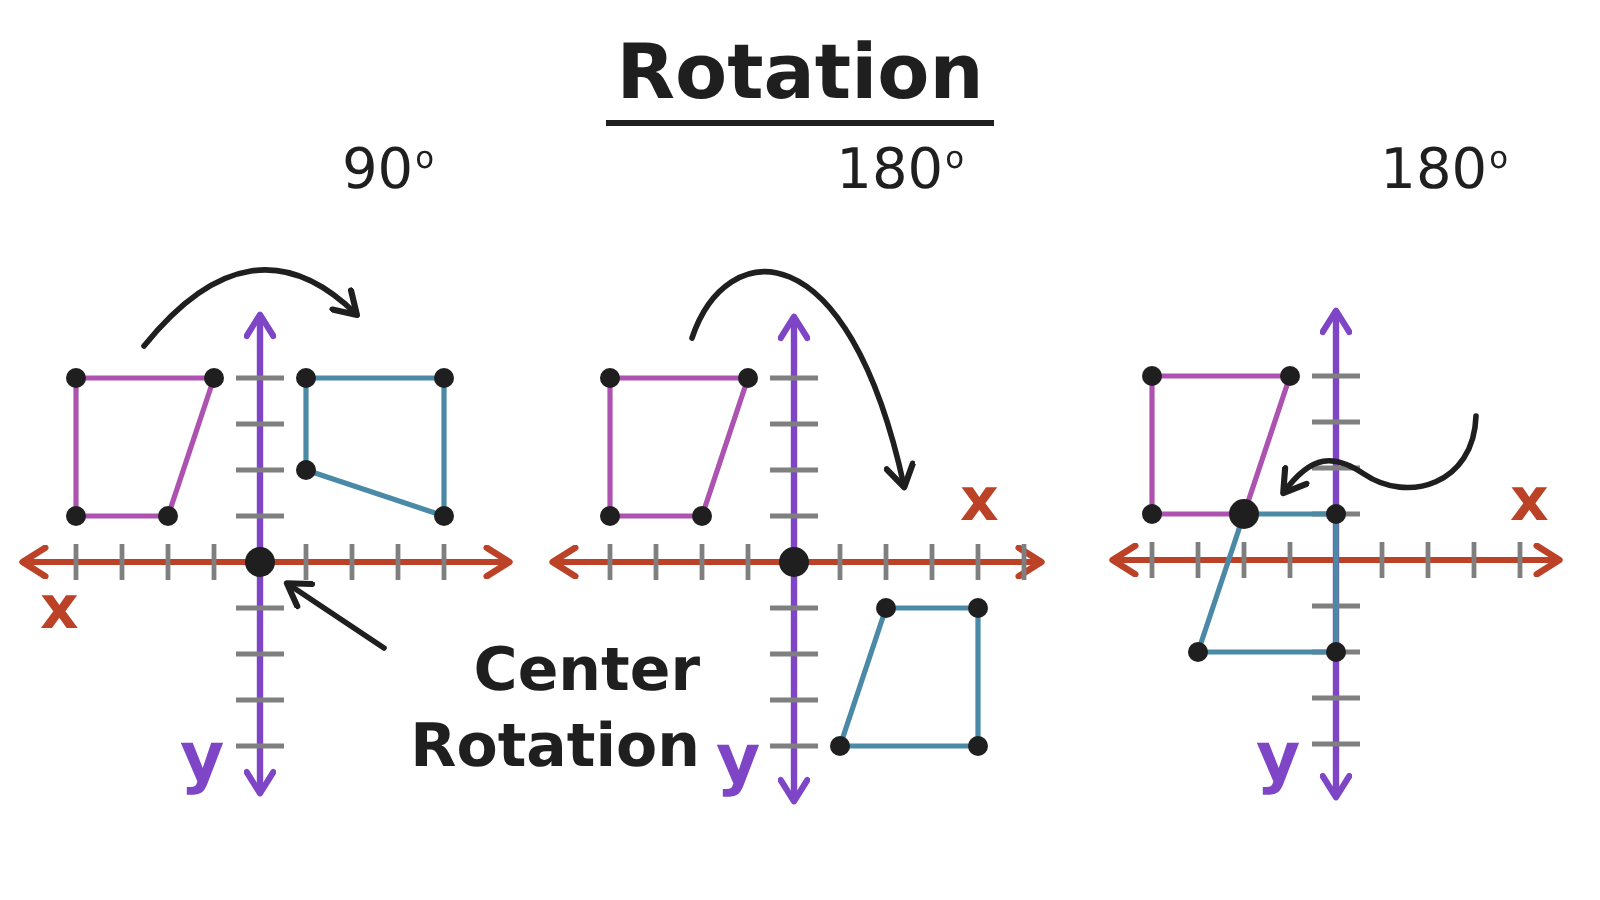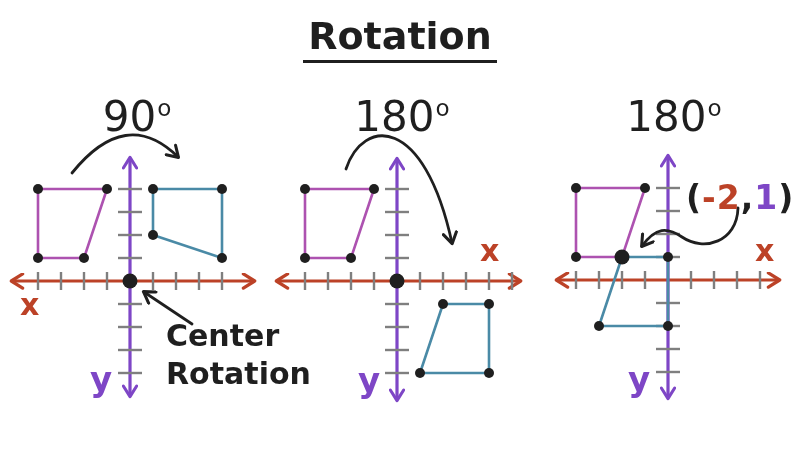--- a/index.html
+++ b/index.html
@@ -18,27 +18,27 @@
   .ann{fill:none;stroke:var(--ink);stroke-width:2.8;stroke-linecap:round;}
   .mk{fill:none;stroke-width:2.3;stroke-linecap:round;stroke-linejoin:round;}
   .mk-red{stroke:var(--axis-x);}
   .mk-vio{stroke:var(--axis-y);}
   .mk-ink{stroke:var(--ink);}
 
   
   .title{position:absolute;top:14px;left:0;width:800px;text-align:center;
          font-size:38px;font-weight:bold;color:var(--ink);}
   .title span{display:inline-block;border-bottom:3.5px solid var(--ink);padding:0 5px 2px;}
-  .deg{position:absolute;top:92px;width:160px;text-align:center;font-size:42px;
+  .deg{position:absolute;top:68px;width:160px;text-align:right;font-size:28px;
        font-weight:500;color:var(--ink);}
   .degsup{font-size:0.55em;vertical-align:super;margin-left:1px;}
   .axl{position:absolute;font-weight:bold;line-height:1;}
   .axl.x{color:var(--axis-x);font-size:30px;}
   .axl.y{color:var(--axis-y);font-size:34px;}
-  .center-label{position:absolute;left:166px;top:317px;width:184px;text-align:left;
+  .center-label{position:absolute;left:166px;top:317px;width:184px;text-align:right;
                 font-size:30px;font-weight:bold;line-height:38px;color:var(--ink);}
   .coord{position:absolute;left:686px;top:178px;font-size:33px;font-weight:bold;letter-spacing:1px;}
   .coord .ink{color:var(--ink);}
   .coord .red{color:var(--axis-x);}
   .coord .vio{color:var(--axis-y);}
 </style>
 </head>
 <body>
 
 <div id="stage">
@@ -175,15 +175,14 @@
   <div class="axl x" style="left:480px;top:236px">x</div>
   <div class="axl y" style="left:358px;top:363px">y</div>
   <div class="axl x" style="left:755px;top:236px">x</div>
   <div class="axl y" style="left:628px;top:362px">y</div>
 
   <div class="center-label">
     <div>Center</div>
     <div>Rotation</div>
   </div>
 
-  <div class="coord"><span class="ink">(</span><span class="red">-2</span><span class="ink">,</span><span class="vio">1</span><span class="ink">)</span></div>
 
 </div>
 
 </body></html>

